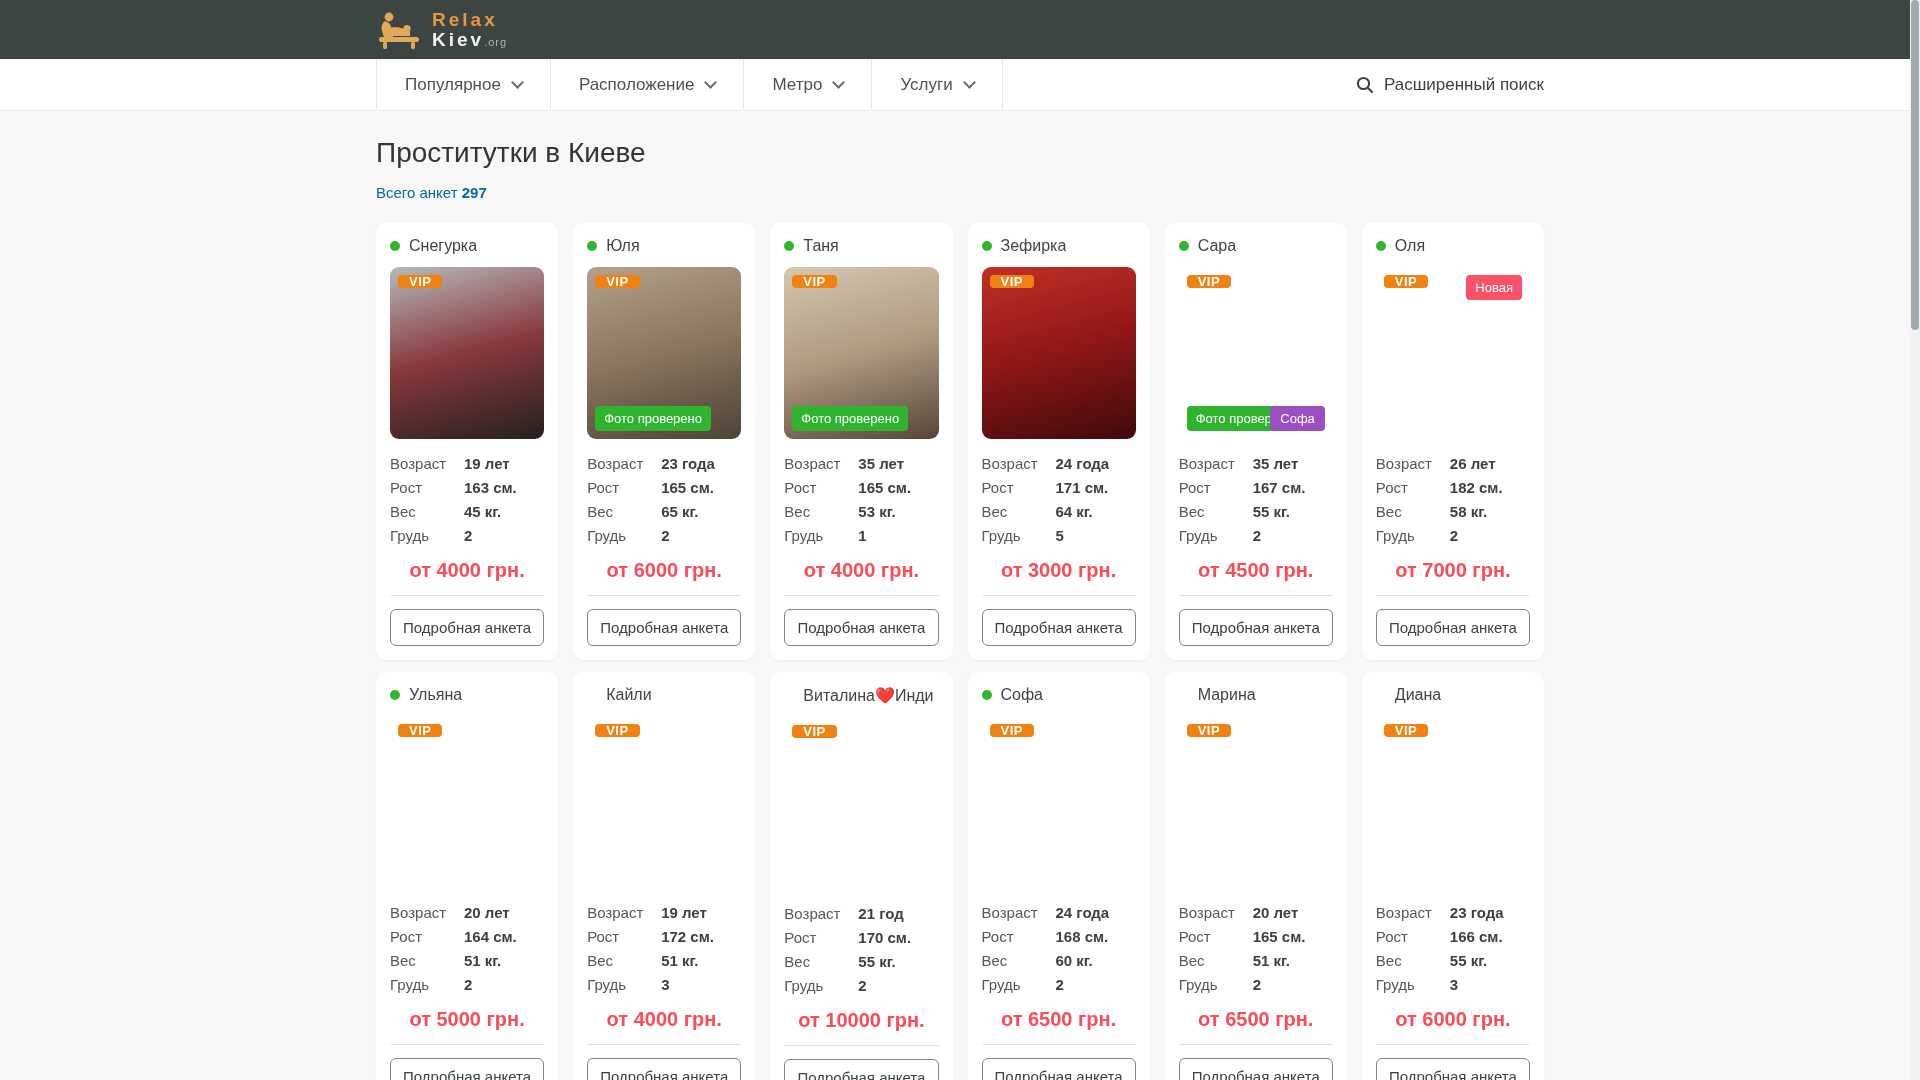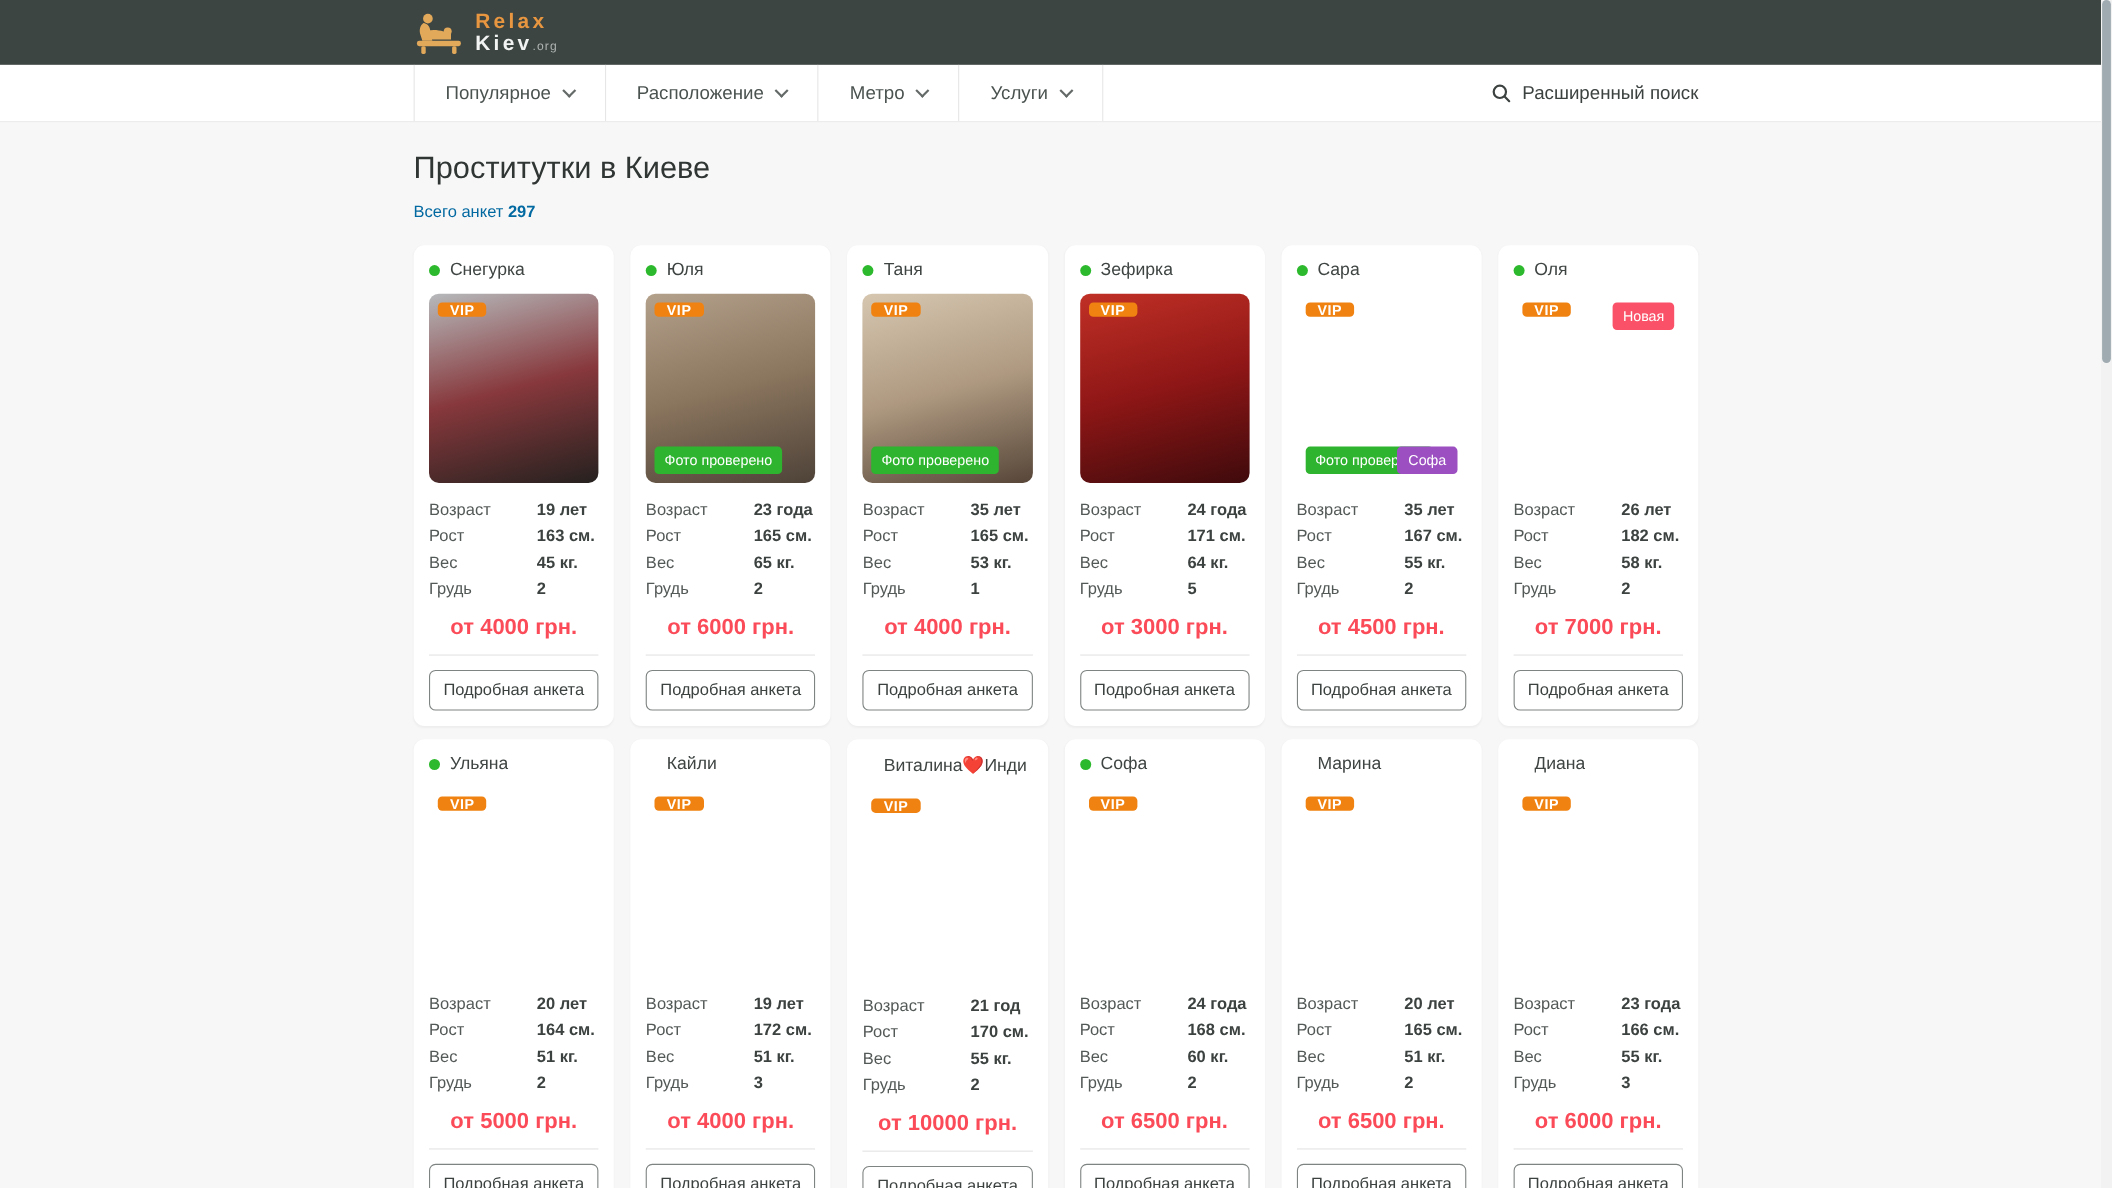--- a/index.html
+++ b/index.html
@@ -41,21 +41,21 @@
   .name-row { display:flex; align-items:center; gap:9px; margin-bottom:12px; cursor:pointer; }
   .dot { width:10px; height:10px; border-radius:50%; background:#2db92d; flex:0 0 auto; }
   .pname { font-size:16px; color:#3f4543; white-space:nowrap; overflow:hidden; }
   .photo { position:relative; height:172px; border-radius:9px; background:#fff; cursor:pointer; }
   .badge { position:absolute; border-radius:4px; color:#fff; font-size:13px; line-height:1; }
   .badge.vip { top:8px; left:8px; background:#f08211; font-weight:700; padding:0 11px; letter-spacing:.5px; }
   .badge.new { top:8px; right:8px; background:#fa5168; padding:6px 9px; }
   .badge.verified { bottom:8px; left:8px; background:#2fb42f; padding:6px 9px; }
   .badge.video { bottom:8px; right:8px; background:#9b4fc0; padding:6px 10px; }
   .stats { margin-top:12px; }
-  .stat-row { display:flex; font-size:15px; height:24px; align-items:center;gap:24px; }
+  .stat-row { display:flex; font-size:15px; height:24px; align-items:center; }
   .stat-label { width:48%; color:#53595 7; color:#535957; }
   .stat-value { font-weight:700; color:#3c4240; }
   .price { text-align:center; color:#fb4b59; font-weight:700; font-size:20px; margin:12px 0 13px; }
   .card hr { border:none; border-top:1px solid #e3e3e3; }
   .details-btn { display:block; width:100%; margin-top:13px; height:37px; background:#fff;
                  border:1px solid #7e8482; border-radius:6px; font-family:inherit; font-size:15px;
                  color:#3c4240; cursor:pointer; }
 
   
   .scrollbar { position:fixed; top:0; right:0; width:10px; height:100%; background:#f2f2f2; }

